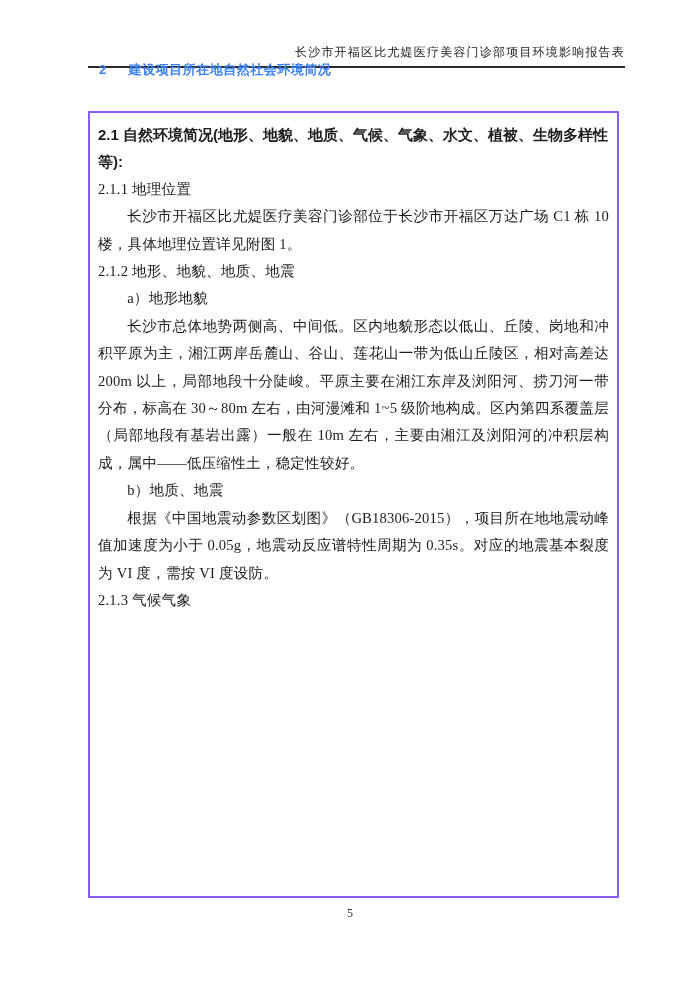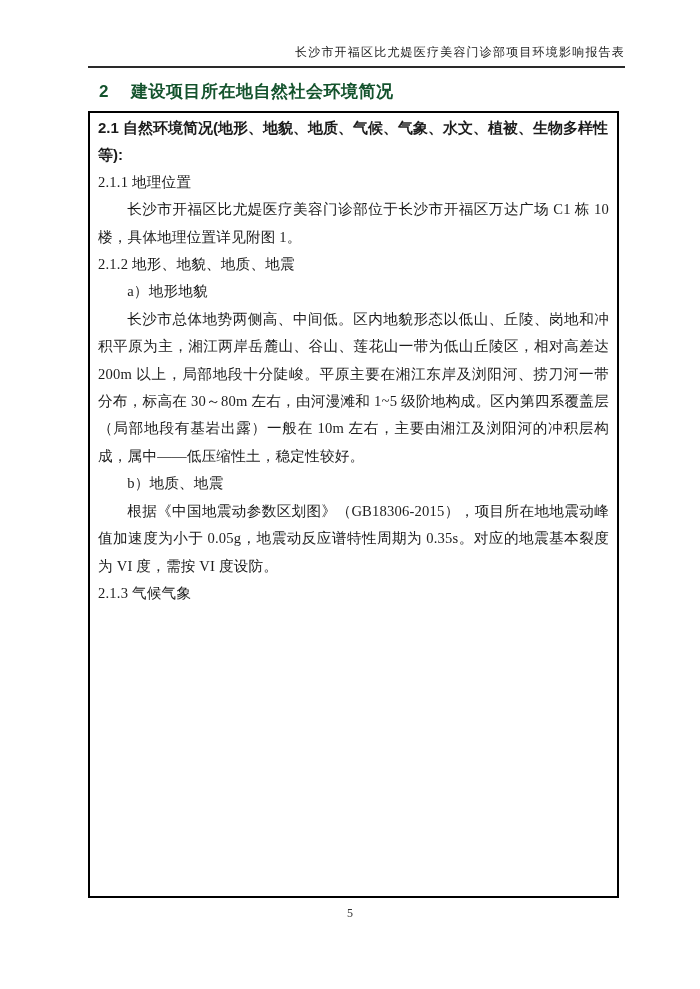--- a/index.html
+++ b/index.html
@@ -33,42 +33,42 @@
     position: absolute;
     top: 66px;
     left: 88px;
     right: 75px;
     border-top: 2px solid #2a2a2a;
     height: 0;
   }
   
   .chapter-heading {
     position: absolute;
-    top: 80px;
+    top: 61px;
     left: 99px;
     font-family: "Liberation Sans", "DejaVu Sans", sans-serif;
     font-weight: bold;
-    font-size: 17px;
-    color: #14532d;
+    font-size: 13px;
+    color: #3b82f6;
     letter-spacing: 0.5px;
   }
   .chapter-heading .chapter-number {
     display: inline-block;
     margin-right: 22px;
   }
   
   .content-box {
     position: absolute;
     top: 111px;
     left: 88px;
     width: 531px;
     height: 787px;
     box-sizing: border-box;
-    border: 2px solid #000000;
-    padding: 1px 8px 0 8px;
+    border: 2px solid #8b5cf6;
+    padding: 8px 8px 0 8px;
     background: #ffffff;
   }
   .content-box p {
     margin: 0;
     font-size: 14.6px;
     line-height: 27.4px;
     text-align: justify;
     text-justify: inter-ideograph;
     letter-spacing: 0.2px;
   }

